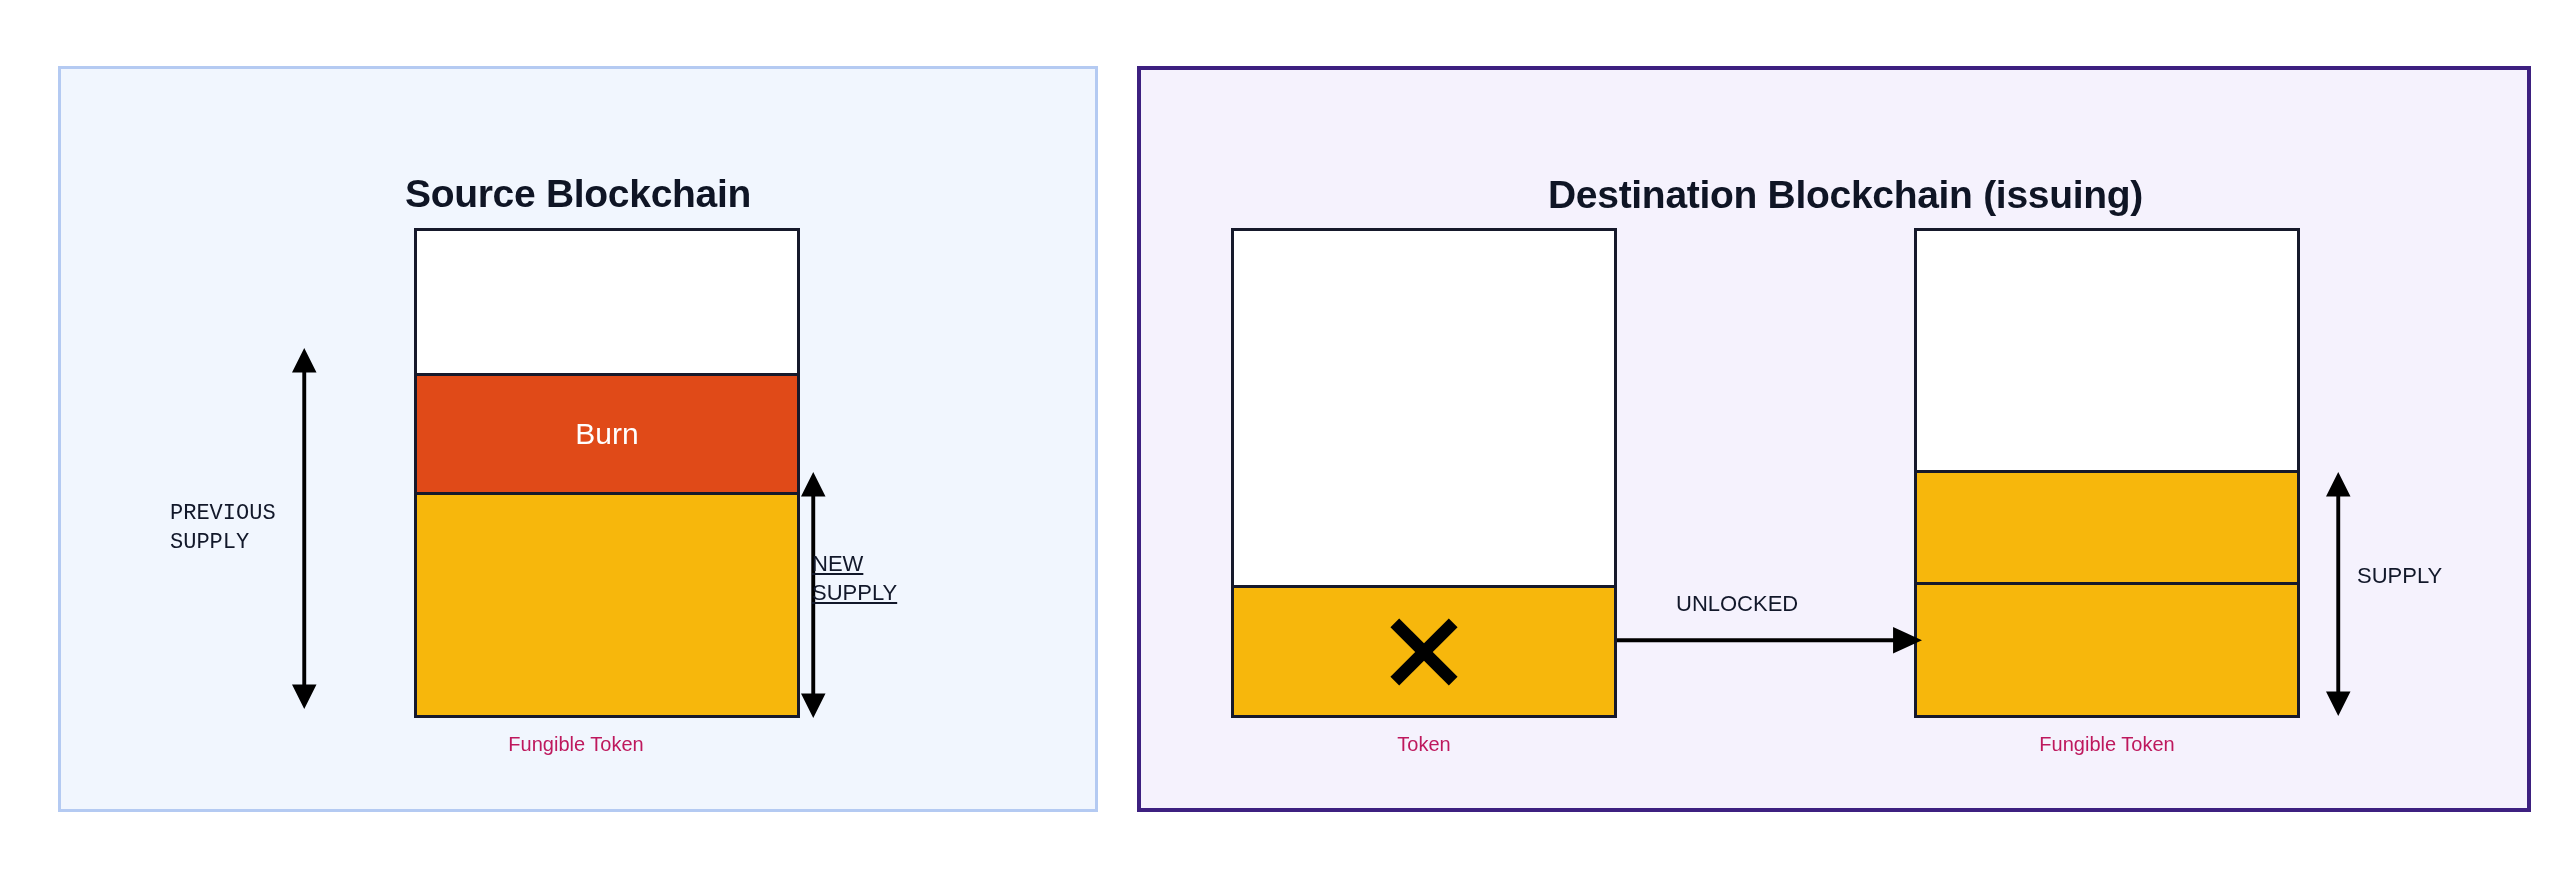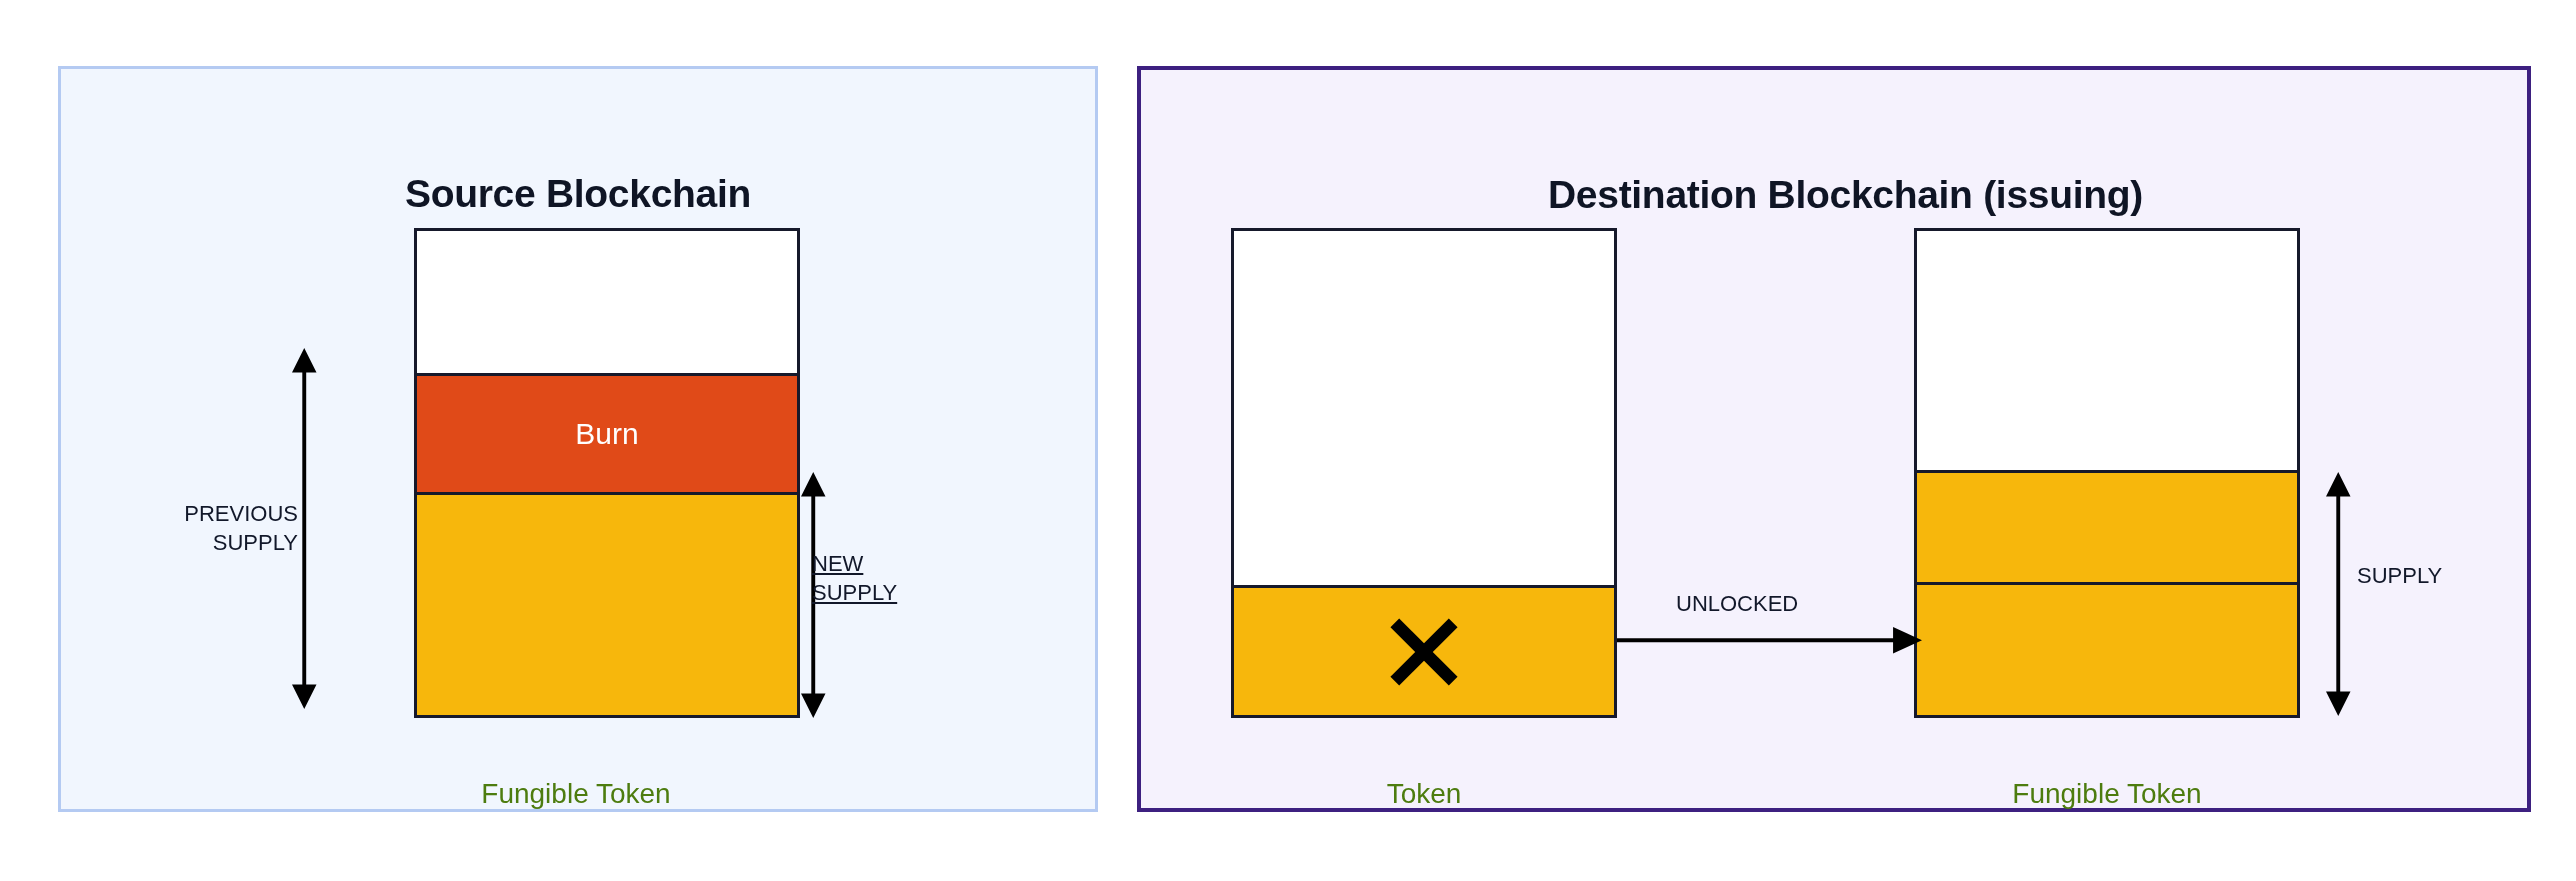--- a/index.html
+++ b/index.html
@@ -86,24 +86,23 @@
     text-align: center;
     font-size: 30px;
     color: #ffffff;
     white-space: nowrap;
   }
 
   .stack-caption {
     position: absolute;
     left: 50%;
     transform: translateX(-50%);
-    font-size: 28px;
-    color: #4d7c0f;
+    font-size: 20px;
+    color: #be185d;
     white-space: nowrap;
-    margin-top: 45px;
   }
 
   
   #stack-source-token { left: 383px; top: 228px; width: 386px; height: 490px; margin-left: 31px; }
   #stack-source-token .seg-empty { height: 142px; }
   #stack-source-token .seg-burn  { height: 119px; }
   #stack-source-token .seg-amber { flex: 1 1 auto; }
   #caption-source-token { left: 576px; top: 733px; }
 
   
@@ -142,21 +141,21 @@
 
   #arrow-unlocked { left: 1617px; top: 628px; }
 
   .measure-label {
     position: absolute;
     font-size: 22px;
     color: #12182a;
     line-height: 1.32;
     white-space: pre;
   }
-  #label-previous-supply { left: 170px;  top: 499px; width: 128px; text-align: right; }
+  #label-previous-supply { left: 170px;  top: 499px; width: 128px; text-align: left; font-family: Liberation Mono, monospace; }
   #label-new-supply      { left: 812px; top: 549px; width: 128px; text-align: left; text-decoration: underline; }
   #label-dest-supply     { left: 2357px; top: 561px; text-align: left; }
   #label-unlocked        { left: 1676px; top: 589px; text-align: left; }
 </style>
 </head>
 <body>
 
 <div id="stage">
 
   <div class="panel" id="panel-source">

